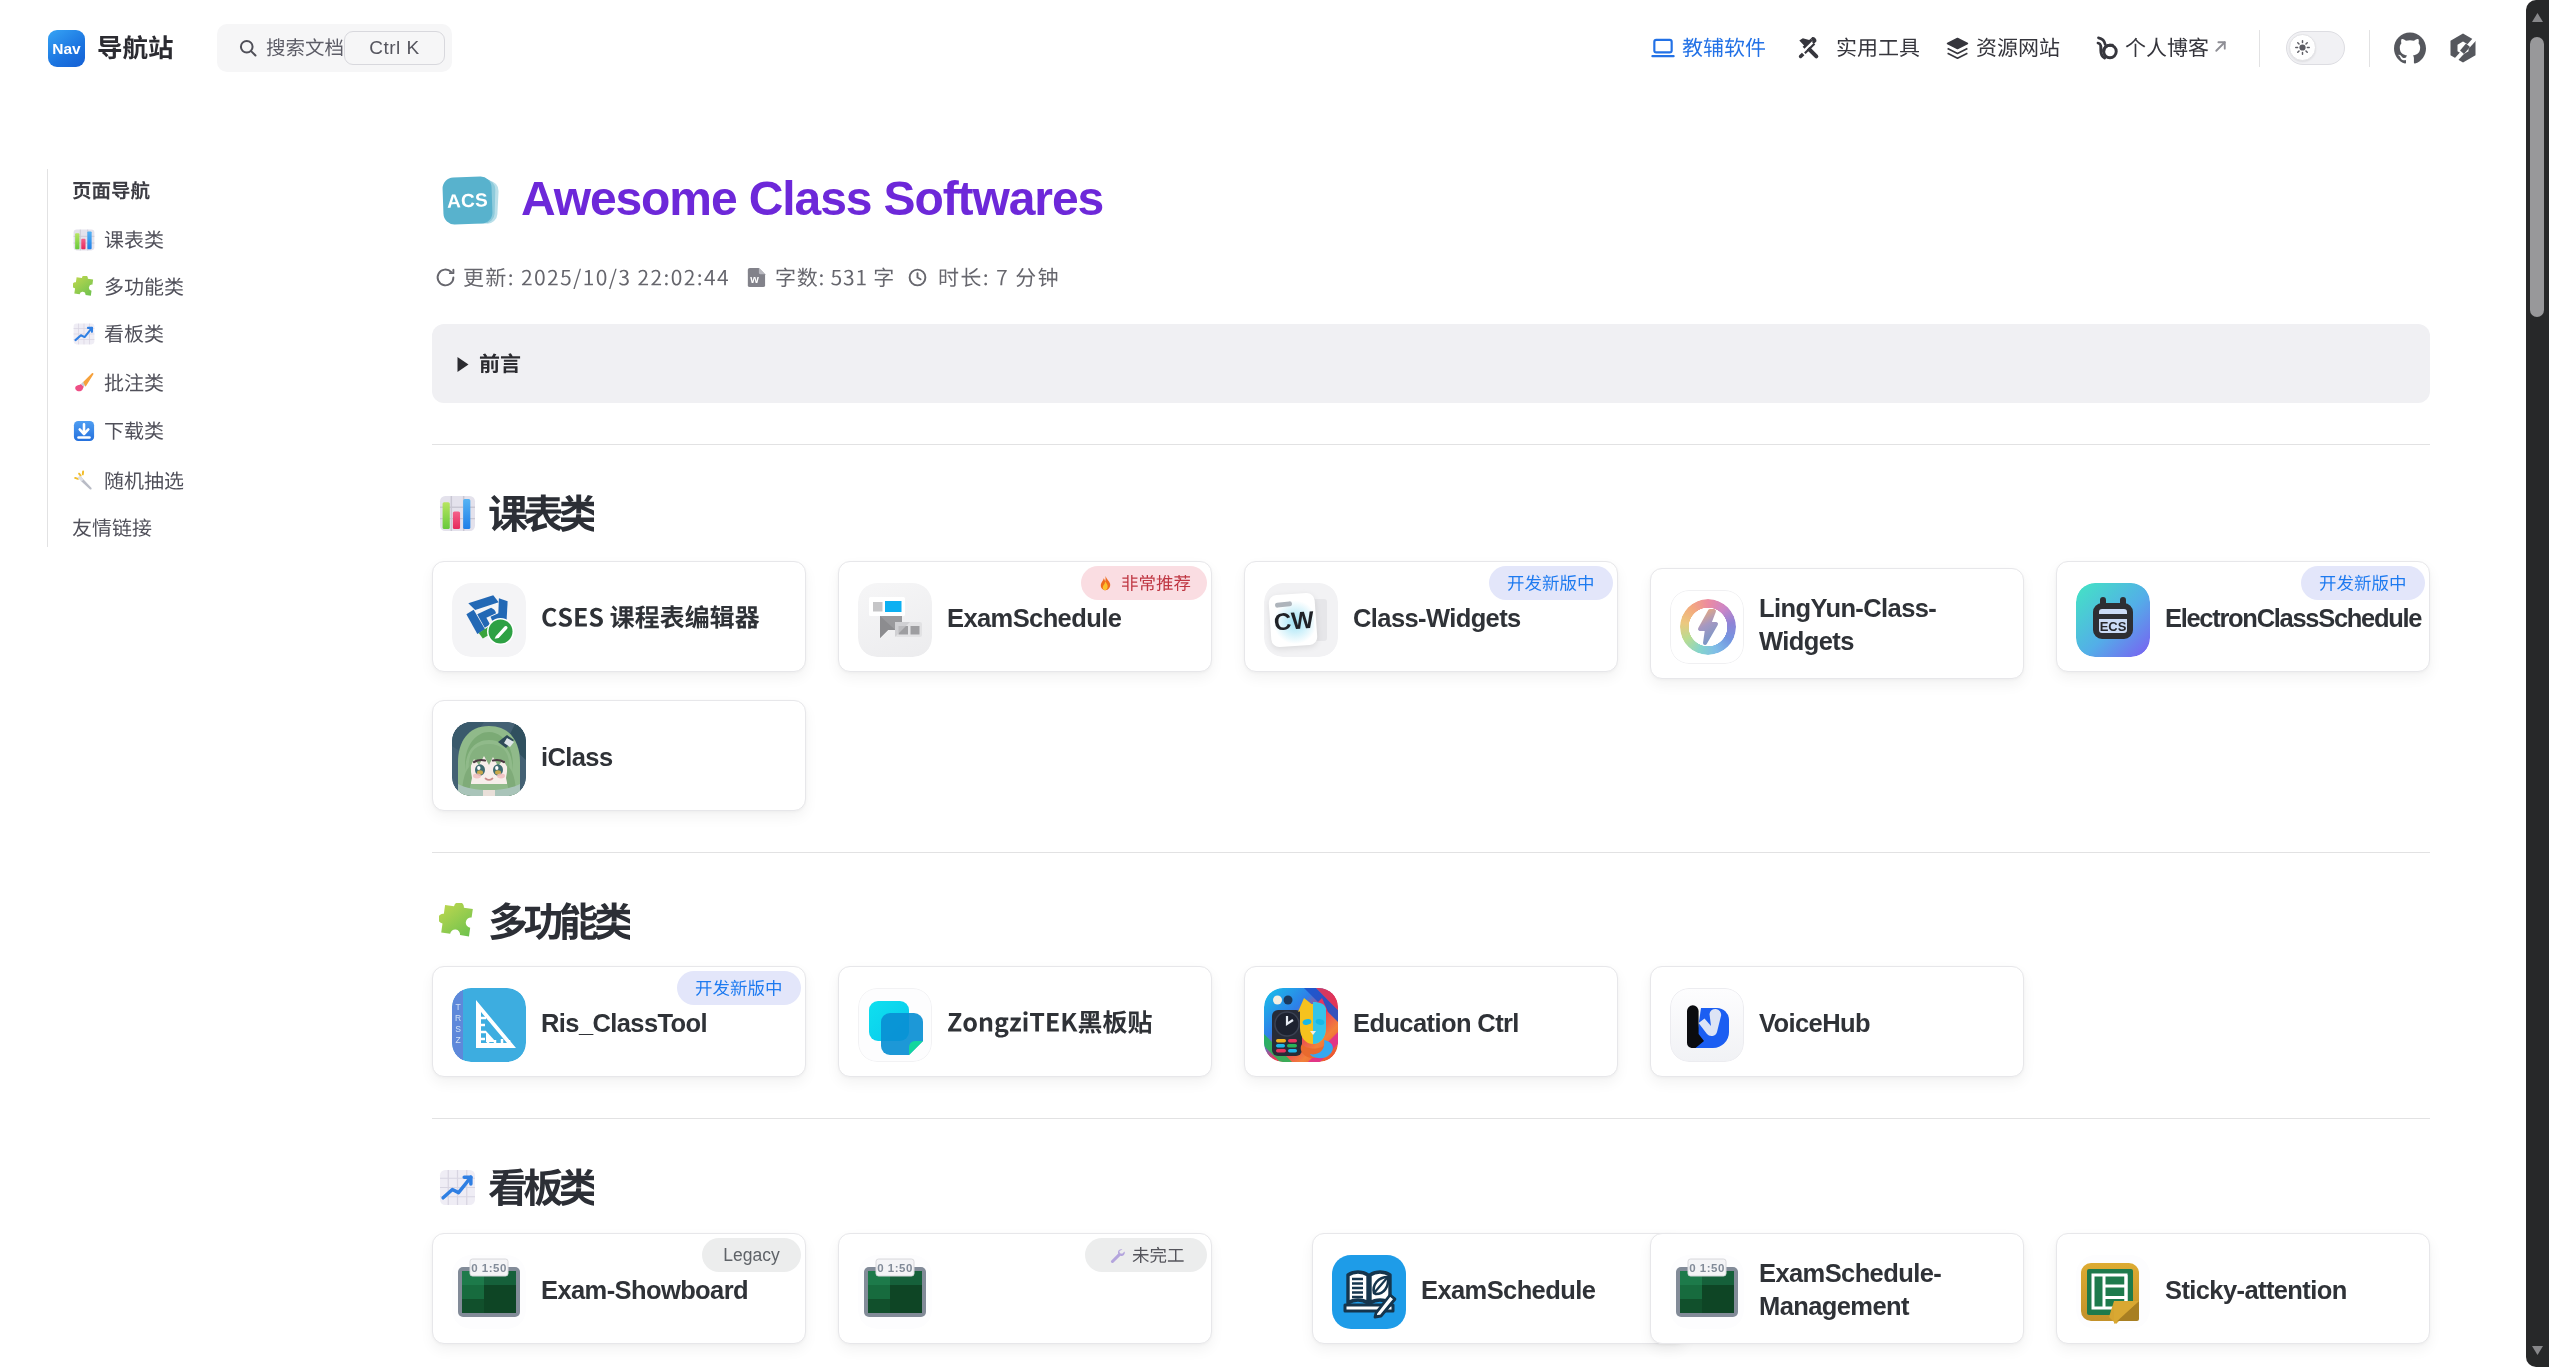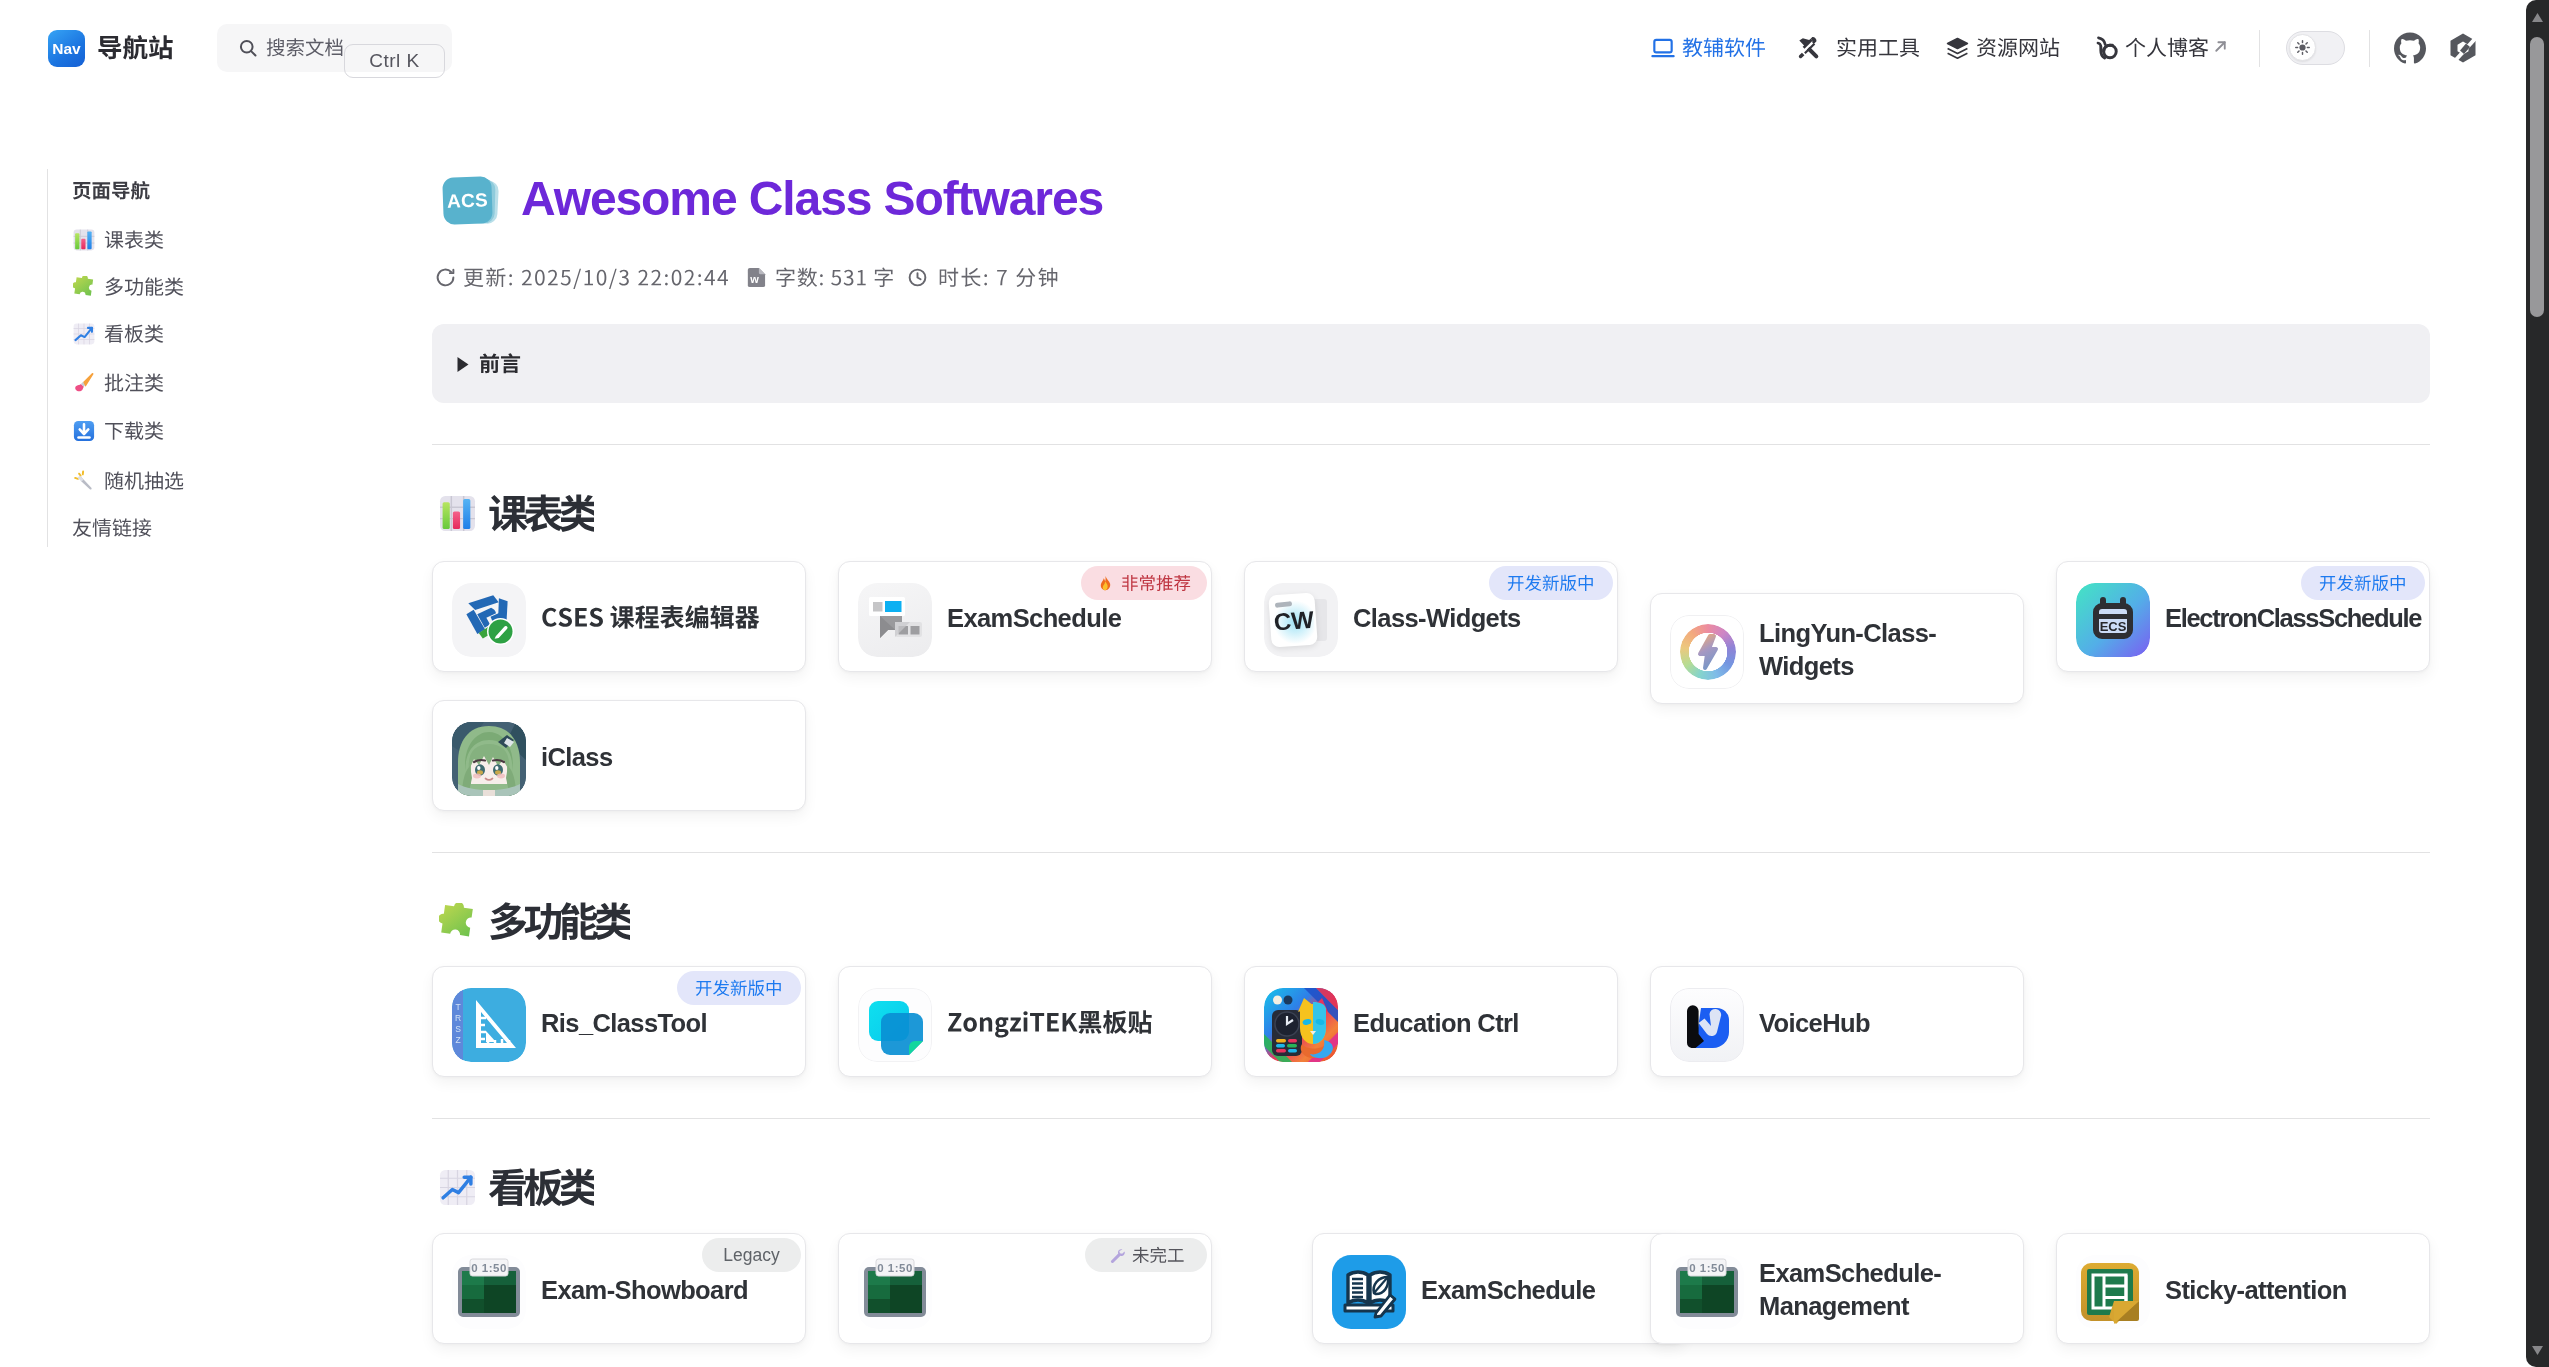--- a/index.html
+++ b/index.html
@@ -5,21 +5,21 @@
  font-family:"Liberation Sans",sans-serif;-webkit-font-smoothing:antialiased;}
 .abs{position:absolute;}
 svg.t{display:block;}
 #page{position:relative;width:2549px;height:1367px;}
 
 .logo{position:absolute;left:48px;top:30px;width:37px;height:37px;border-radius:9px;
  background:linear-gradient(145deg,#36a4f5 0%,#1b74e0 60%,#155fd4 100%);
  color:#fff;font-weight:bold;font-size:15.5px;display:flex;align-items:center;justify-content:center;}
 .search{position:absolute;left:217px;top:24px;width:235px;height:48px;border-radius:10px;background:#f6f6f7;}
 .kbd{position:absolute;left:127px;top:7px;width:101px;height:34px;border:1.5px solid #d8d8dd;border-radius:9px;
- color:#55555e;font-size:19px;display:flex;align-items:center;justify-content:center;letter-spacing:.5px;margin-top:13px;}
+ color:#55555e;font-size:19px;display:flex;align-items:center;justify-content:center;letter-spacing:.5px;}
 .vline{position:absolute;width:1px;background:#e2e2e3;}
 .switch{position:absolute;left:2286px;top:31px;width:59px;height:34px;border-radius:17px;
  background:#f1f1f4;border:1px solid #dddde2;}
 .knob{position:absolute;left:2.5px;top:2.5px;width:27px;height:27px;border-radius:50%;background:#fff;
  border:1px solid #e3e3e6;box-shadow:0 1px 2px rgba(0,0,0,.08);display:flex;align-items:center;justify-content:center;}
 
 .oline{position:absolute;left:47px;top:169px;width:1px;height:378px;background:#e2e2e3;}
 
 .hr{position:absolute;height:1px;background:#e2e2e3;left:432px;width:1998px;}
 .details{position:absolute;left:432px;top:324px;width:1998px;height:79px;border-radius:12px;background:#f0f0f3;}
@@ -438,21 +438,21 @@
       </div>
       <div class="ctitle" style="">Class-Widgets</div>
       <div class="badge" style="background:#e3e6fa;width:124px">
         <svg class="t" width="87.5" height="25" viewBox="0 0 87.5 25">
           <g transform="translate(0,18.6) scale(0.017500)">
             <path d="M649 -703V-418H369V-461V-703ZM52 -418V-346H288C274 -209 223 -75 54 28C74 41 101 66 114 84C299 -33 351 -189 365 -346H649V81H726V-346H949V-418H726V-703H918V-775H89V-703H293V-461L292 -418Z M1673 -790C1716 -744 1773 -680 1801 -642L1860 -683C1832 -719 1774 -781 1731 -826ZM1144 -523C1154 -534 1188 -540 1251 -540H1391C1325 -332 1214 -168 1030 -57C1049 -44 1076 -15 1086 1C1216 -79 1311 -181 1381 -305C1421 -230 1471 -165 1531 -110C1445 -49 1344 -7 1240 18C1254 34 1272 62 1280 82C1392 51 1498 5 1589 -61C1680 6 1789 54 1917 83C1928 62 1948 32 1964 16C1842 -7 1736 -50 1648 -108C1735 -185 1803 -285 1844 -413L1793 -437L1779 -433H1441C1454 -467 1467 -503 1477 -540H1930L1931 -612H1497C1513 -681 1526 -753 1537 -830L1453 -844C1443 -762 1429 -685 1411 -612H1229C1257 -665 1285 -732 1303 -797L1223 -812C1206 -735 1167 -654 1156 -634C1144 -612 1133 -597 1119 -594C1128 -576 1140 -539 1144 -523ZM1588 -154C1520 -212 1466 -281 1427 -361H1742C1706 -279 1652 -211 1588 -154Z M2360 -213C2390 -163 2426 -95 2442 -51L2495 -83C2480 -125 2444 -190 2411 -240ZM2135 -235C2115 -174 2082 -112 2041 -68C2056 -59 2082 -40 2094 -30C2133 -77 2173 -150 2196 -220ZM2553 -744V-400C2553 -267 2545 -95 2460 25C2476 34 2506 57 2518 71C2610 -59 2623 -256 2623 -400V-432H2775V75H2848V-432H2958V-502H2623V-694C2729 -710 2843 -736 2927 -767L2866 -822C2794 -792 2665 -762 2553 -744ZM2214 -827C2230 -799 2246 -765 2258 -735H2061V-672H2503V-735H2336C2323 -768 2301 -811 2282 -844ZM2377 -667C2365 -621 2342 -553 2323 -507H2046V-443H2251V-339H2050V-273H2251V-18C2251 -8 2249 -5 2239 -5C2228 -4 2197 -4 2162 -5C2172 13 2182 41 2184 59C2233 59 2267 58 2290 47C2313 36 2320 18 2320 -17V-273H2507V-339H2320V-443H2519V-507H2391C2410 -549 2429 -603 2447 -652ZM2126 -651C2146 -606 2161 -546 2165 -507L2230 -525C2225 -563 2208 -622 2187 -665Z M3105 -820V-422C3105 -271 3096 -91 3030 37C3047 47 3072 69 3084 83C3143 -20 3164 -151 3171 -283H3309V79H3378V-351H3173L3174 -423V-496H3439V-563H3351V-842H3282V-563H3174V-820ZM3852 -479C3830 -365 3792 -268 3743 -188C3694 -272 3659 -371 3636 -479ZM3483 -772V-427C3483 -278 3474 -90 3397 43C3415 52 3444 72 3457 85C3543 -58 3555 -259 3555 -427V-479H3576C3602 -345 3642 -226 3700 -128C3646 -61 3583 -11 3514 21C3530 35 3549 64 3559 82C3627 47 3689 -2 3742 -65C3789 -3 3845 46 3912 82C3923 63 3946 36 3963 22C3893 -11 3834 -60 3786 -123C3857 -228 3908 -365 3932 -539L3887 -551L3875 -548H3555V-712C3692 -723 3841 -742 3948 -768L3901 -832C3800 -806 3630 -784 3483 -772Z M4458 -840V-661H4096V-186H4171V-248H4458V79H4537V-248H4825V-191H4902V-661H4537V-840ZM4171 -322V-588H4458V-322ZM4825 -322H4537V-588H4825Z" fill="#1d7af0"></path>
           </g>
         </svg>
       </div>
     </div>
-    <div class="card" style="left:1650px;top:593px">
+    <div class="card" style="left:1650px;top:568px">
       <div class="cicon">
         <div style="width:74px;height:74px;background:#fff;border-radius:19px;border:1px solid #f0f0f2;position:relative">
 <div style="position:absolute;left:9px;top:8px;width:56px;height:56px;border-radius:50%;
 background:conic-gradient(from -40deg,#f3a97e,#ec8ba0,#cd86c6,#8f83d6,#7495e0,#7fbce8,#85d4cc,#b8dc92,#ecc87e,#f3a97e);
 -webkit-mask:radial-gradient(circle,transparent 0 19px,#000 19.5px);mask:radial-gradient(circle,transparent 0 19px,#000 19.5px)"></div>
 <svg style="position:absolute;left:9px;top:8px" width="56" height="56" viewBox="0 0 56 56">
 <defs>
               <linearGradient id="lyb" x1="0" y1="0" x2="0.3" y2="1">
                 <stop offset="0" stop-color="#eeab77"></stop>
                 <stop offset=".5" stop-color="#a698c2"></stop>

